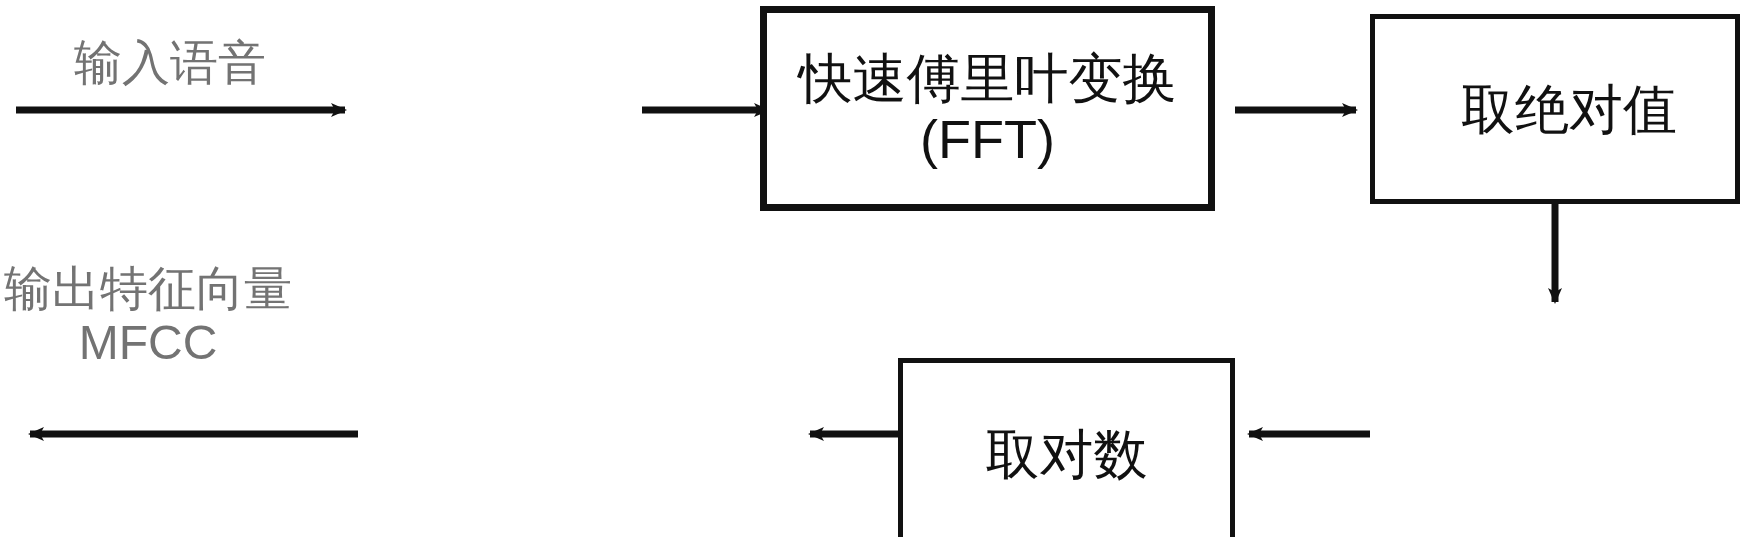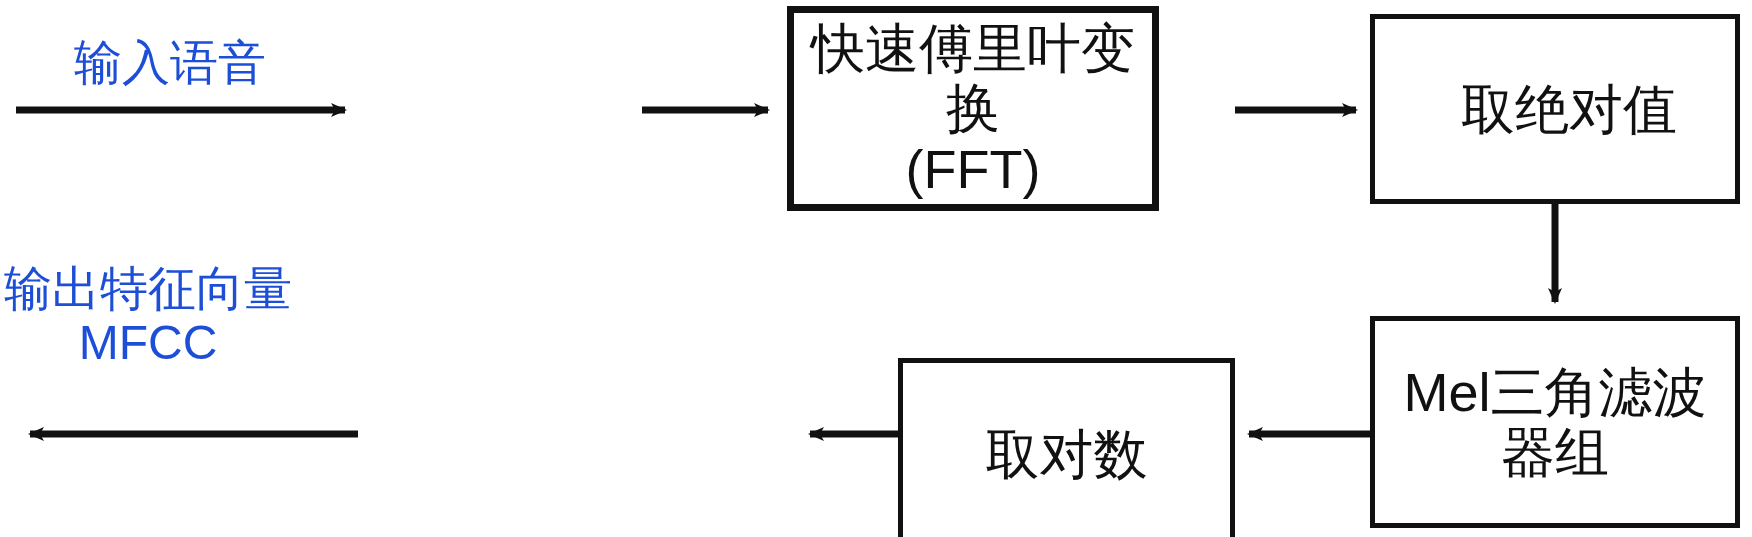--- a/index.html
+++ b/index.html
@@ -38,25 +38,25 @@
     font-size: 52px;
     letter-spacing: 0px;
   }
   .node.thick { border-width: 7px; }
   .edge-label {
     position: absolute;
     text-align: center;
     line-height: 1.12;
     white-space: pre-line;
     font-size: 46px;
-    color: #1d4ed8;
+    color: #737373;
   }
   
   #node-preprocess   { left: 360px;  top: 14px;  width: 282px; height: 194px; font-size: 54px; }
-  #node-fft          { left: 787px;  top: 6px;   width: 372px; height: 205px; font-size: 54px; }
+  #node-fft          { left: 760px;  top: 6px;   width: 455px; height: 205px; font-size: 54px; }
   #node-abs          { left: 1370px; top: 14px;  width: 370px; height: 190px; font-size: 54px; padding-left: 28px; }
   #node-mel          { left: 1370px; top: 316px; width: 370px; height: 212px; font-size: 54px; }
   #node-log          { left: 898px;  top: 338px; width: 337px; height: 192px; font-size: 54px; margin-top: 20px; }
   #node-dct          { left: 358px;  top: 352px; width: 438px; height: 168px; font-size: 54px; }
   
   #label-input       { left: 50px;   top: 36px;  width: 240px; font-size: 48px; }
   #label-output      { left: -2px;   top: 262px; width: 300px; font-size: 48px; }
 </style>
 </head>
 <body>
@@ -109,19 +109,17 @@
 
   <div class="edge-label" id="label-output">输出特征向量
 MFCC</div>
 
 
   <div class="node thick" id="node-fft">快速傅里叶变换
 (FFT)</div>
 
   <div class="node" id="node-abs">取绝对值</div>
 
-  <div class="node" id="node-mel">Mel三角滤波
-器组</div>
 
   <div class="node" id="node-log">取对数</div>
 
 
 </div>
 
 </body></html>

